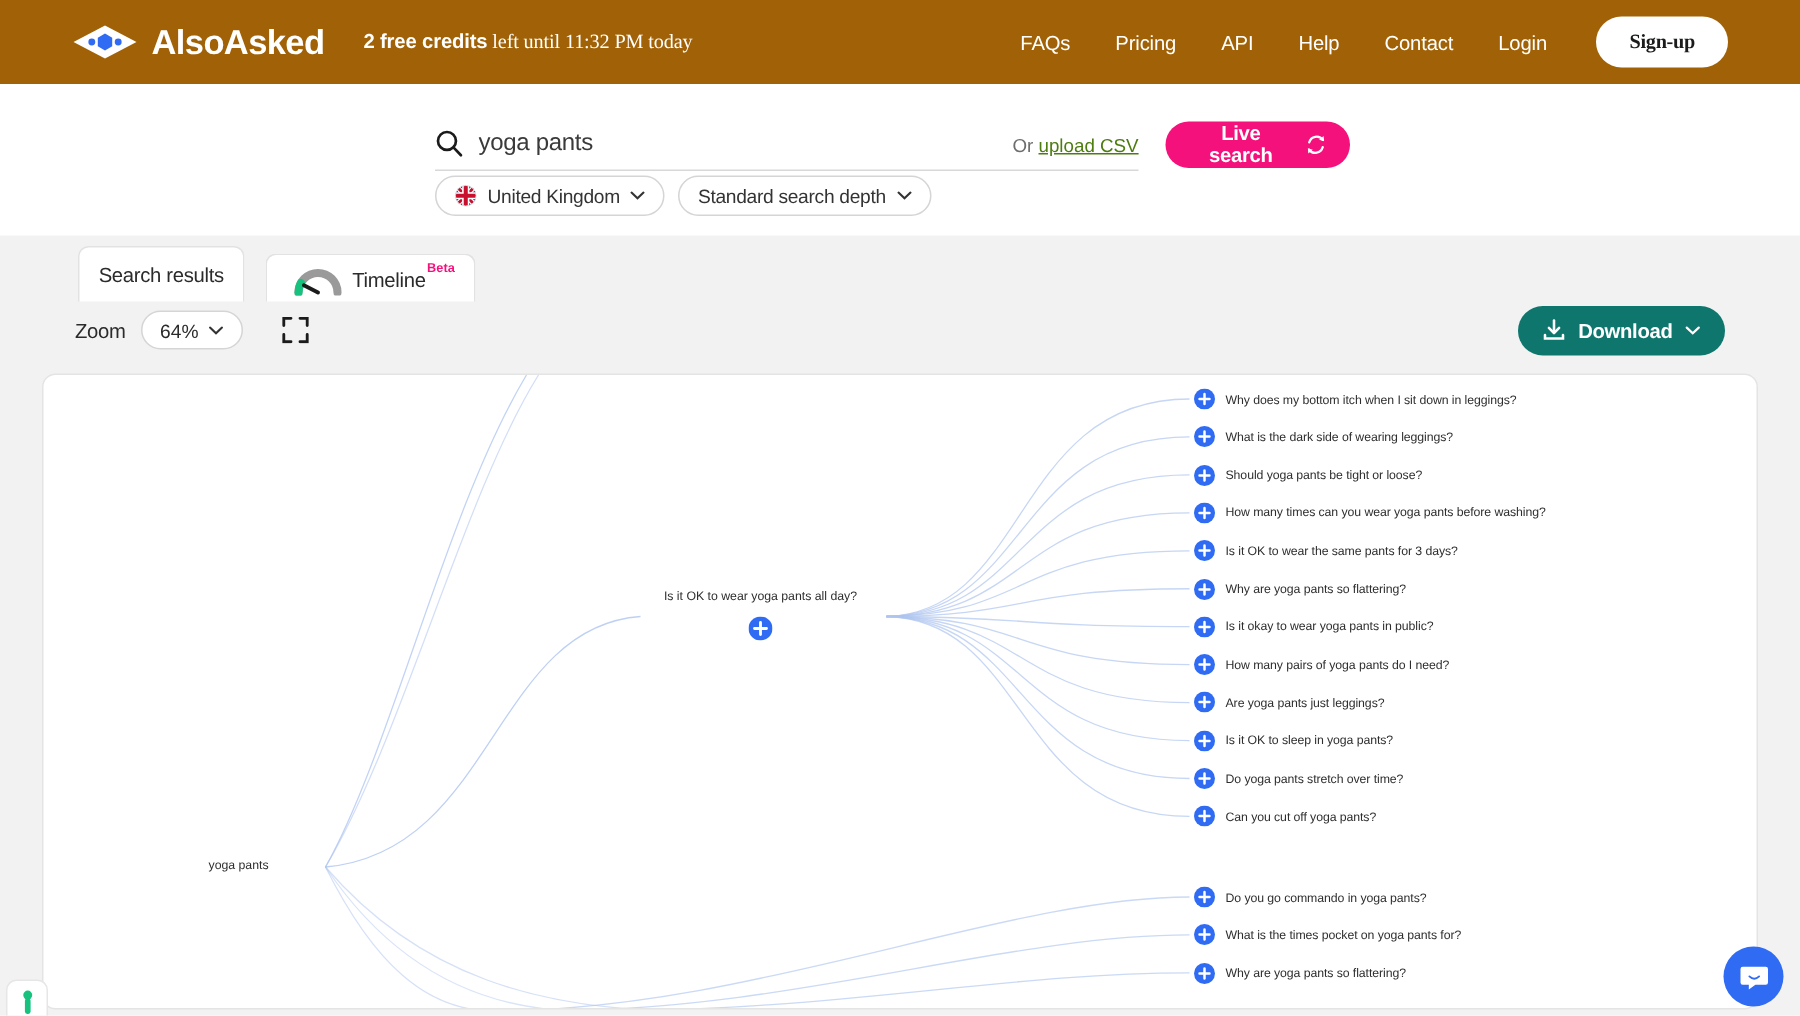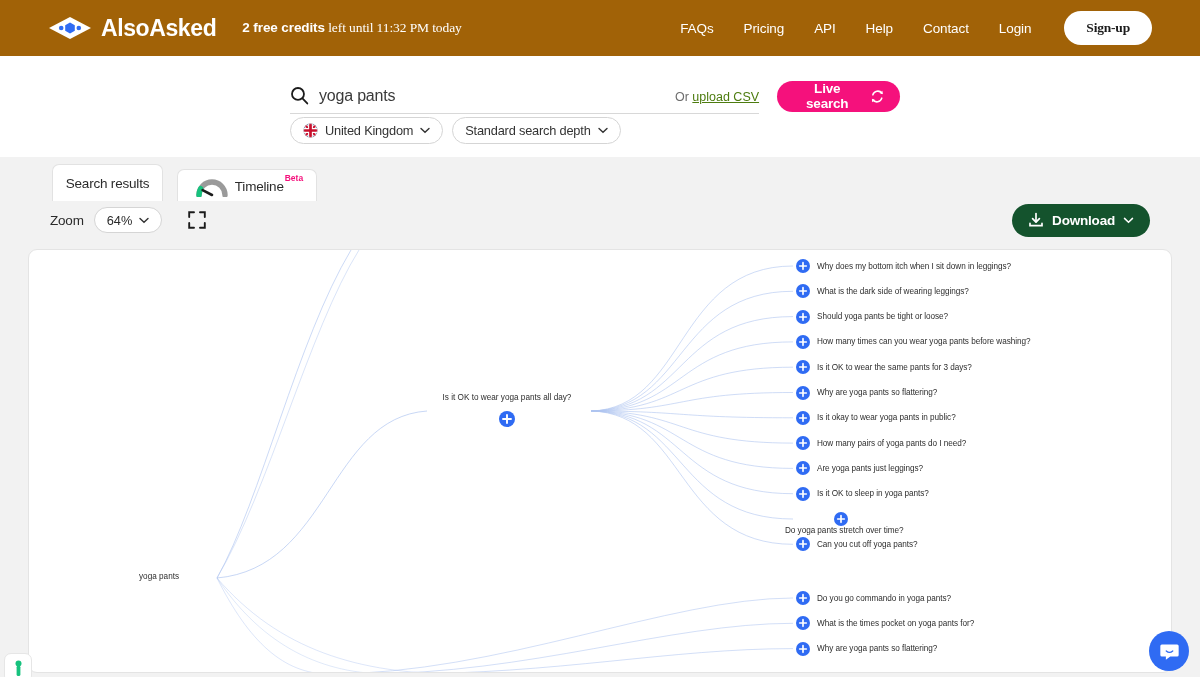--- a/index.html
+++ b/index.html
@@ -129,21 +129,21 @@
     border: 1px solid #d5d5d5; border-radius: 13px; background: #ffffff;
     display: flex; align-items: center; justify-content: center; gap: 7px;
     padding: 0 12px; font-size: 12.8px; color: #2b2b2b; cursor: pointer;
     min-width: 62px;
   }
   .fullscreen-btn {
     margin-left: 26px; width: 18px; height: 18px; cursor: pointer;
   }
   .download-btn {
     margin-left: auto; margin-right: 50px;
-    background: #14532d; color: #ffffff;
+    background: #0f766e; color: #ffffff;
     border: none; border-radius: 17px;
     height: 33px; padding: 0 16px;
     font-size: 13.5px; font-weight: bold;
     display: flex; align-items: center; gap: 8px;
     cursor: pointer; letter-spacing: -0.2px;
   }
 
   
   .canvas-wrap {
     position: absolute; left: 28px; top: 249px;
@@ -421,21 +421,21 @@
           </svg>
           <span class="node-label">Are yoga pants just leggings?</span>
         </div>
         <div class="node" style="left: 767px; top: 236.7px;">
           <svg class="node-plus" viewBox="0 0 16 16">
             <circle cx="8" cy="8" r="8" fill="#2f6bf3"></circle>
             <path d="M8 4.2 V11.8 M4.2 8 H11.8" stroke="#ffffff" stroke-width="1.9" stroke-linecap="round"></path>
           </svg>
           <span class="node-label">Is it OK to sleep in yoga pants?</span>
         </div>
-        <div class="node" style="left: 749px; top: 262px; flex-direction: column;">
+        <div class="node" style="left: 767px; top: 262px;">
           <svg class="node-plus" viewBox="0 0 16 16">
             <circle cx="8" cy="8" r="8" fill="#2f6bf3"></circle>
             <path d="M8 4.2 V11.8 M4.2 8 H11.8" stroke="#ffffff" stroke-width="1.9" stroke-linecap="round"></path>
           </svg>
           <span class="node-label">Do yoga pants stretch over time?</span>
         </div>
         <div class="node" style="left: 767px; top: 287.3px;">
           <svg class="node-plus" viewBox="0 0 16 16">
             <circle cx="8" cy="8" r="8" fill="#2f6bf3"></circle>
             <path d="M8 4.2 V11.8 M4.2 8 H11.8" stroke="#ffffff" stroke-width="1.9" stroke-linecap="round"></path>

